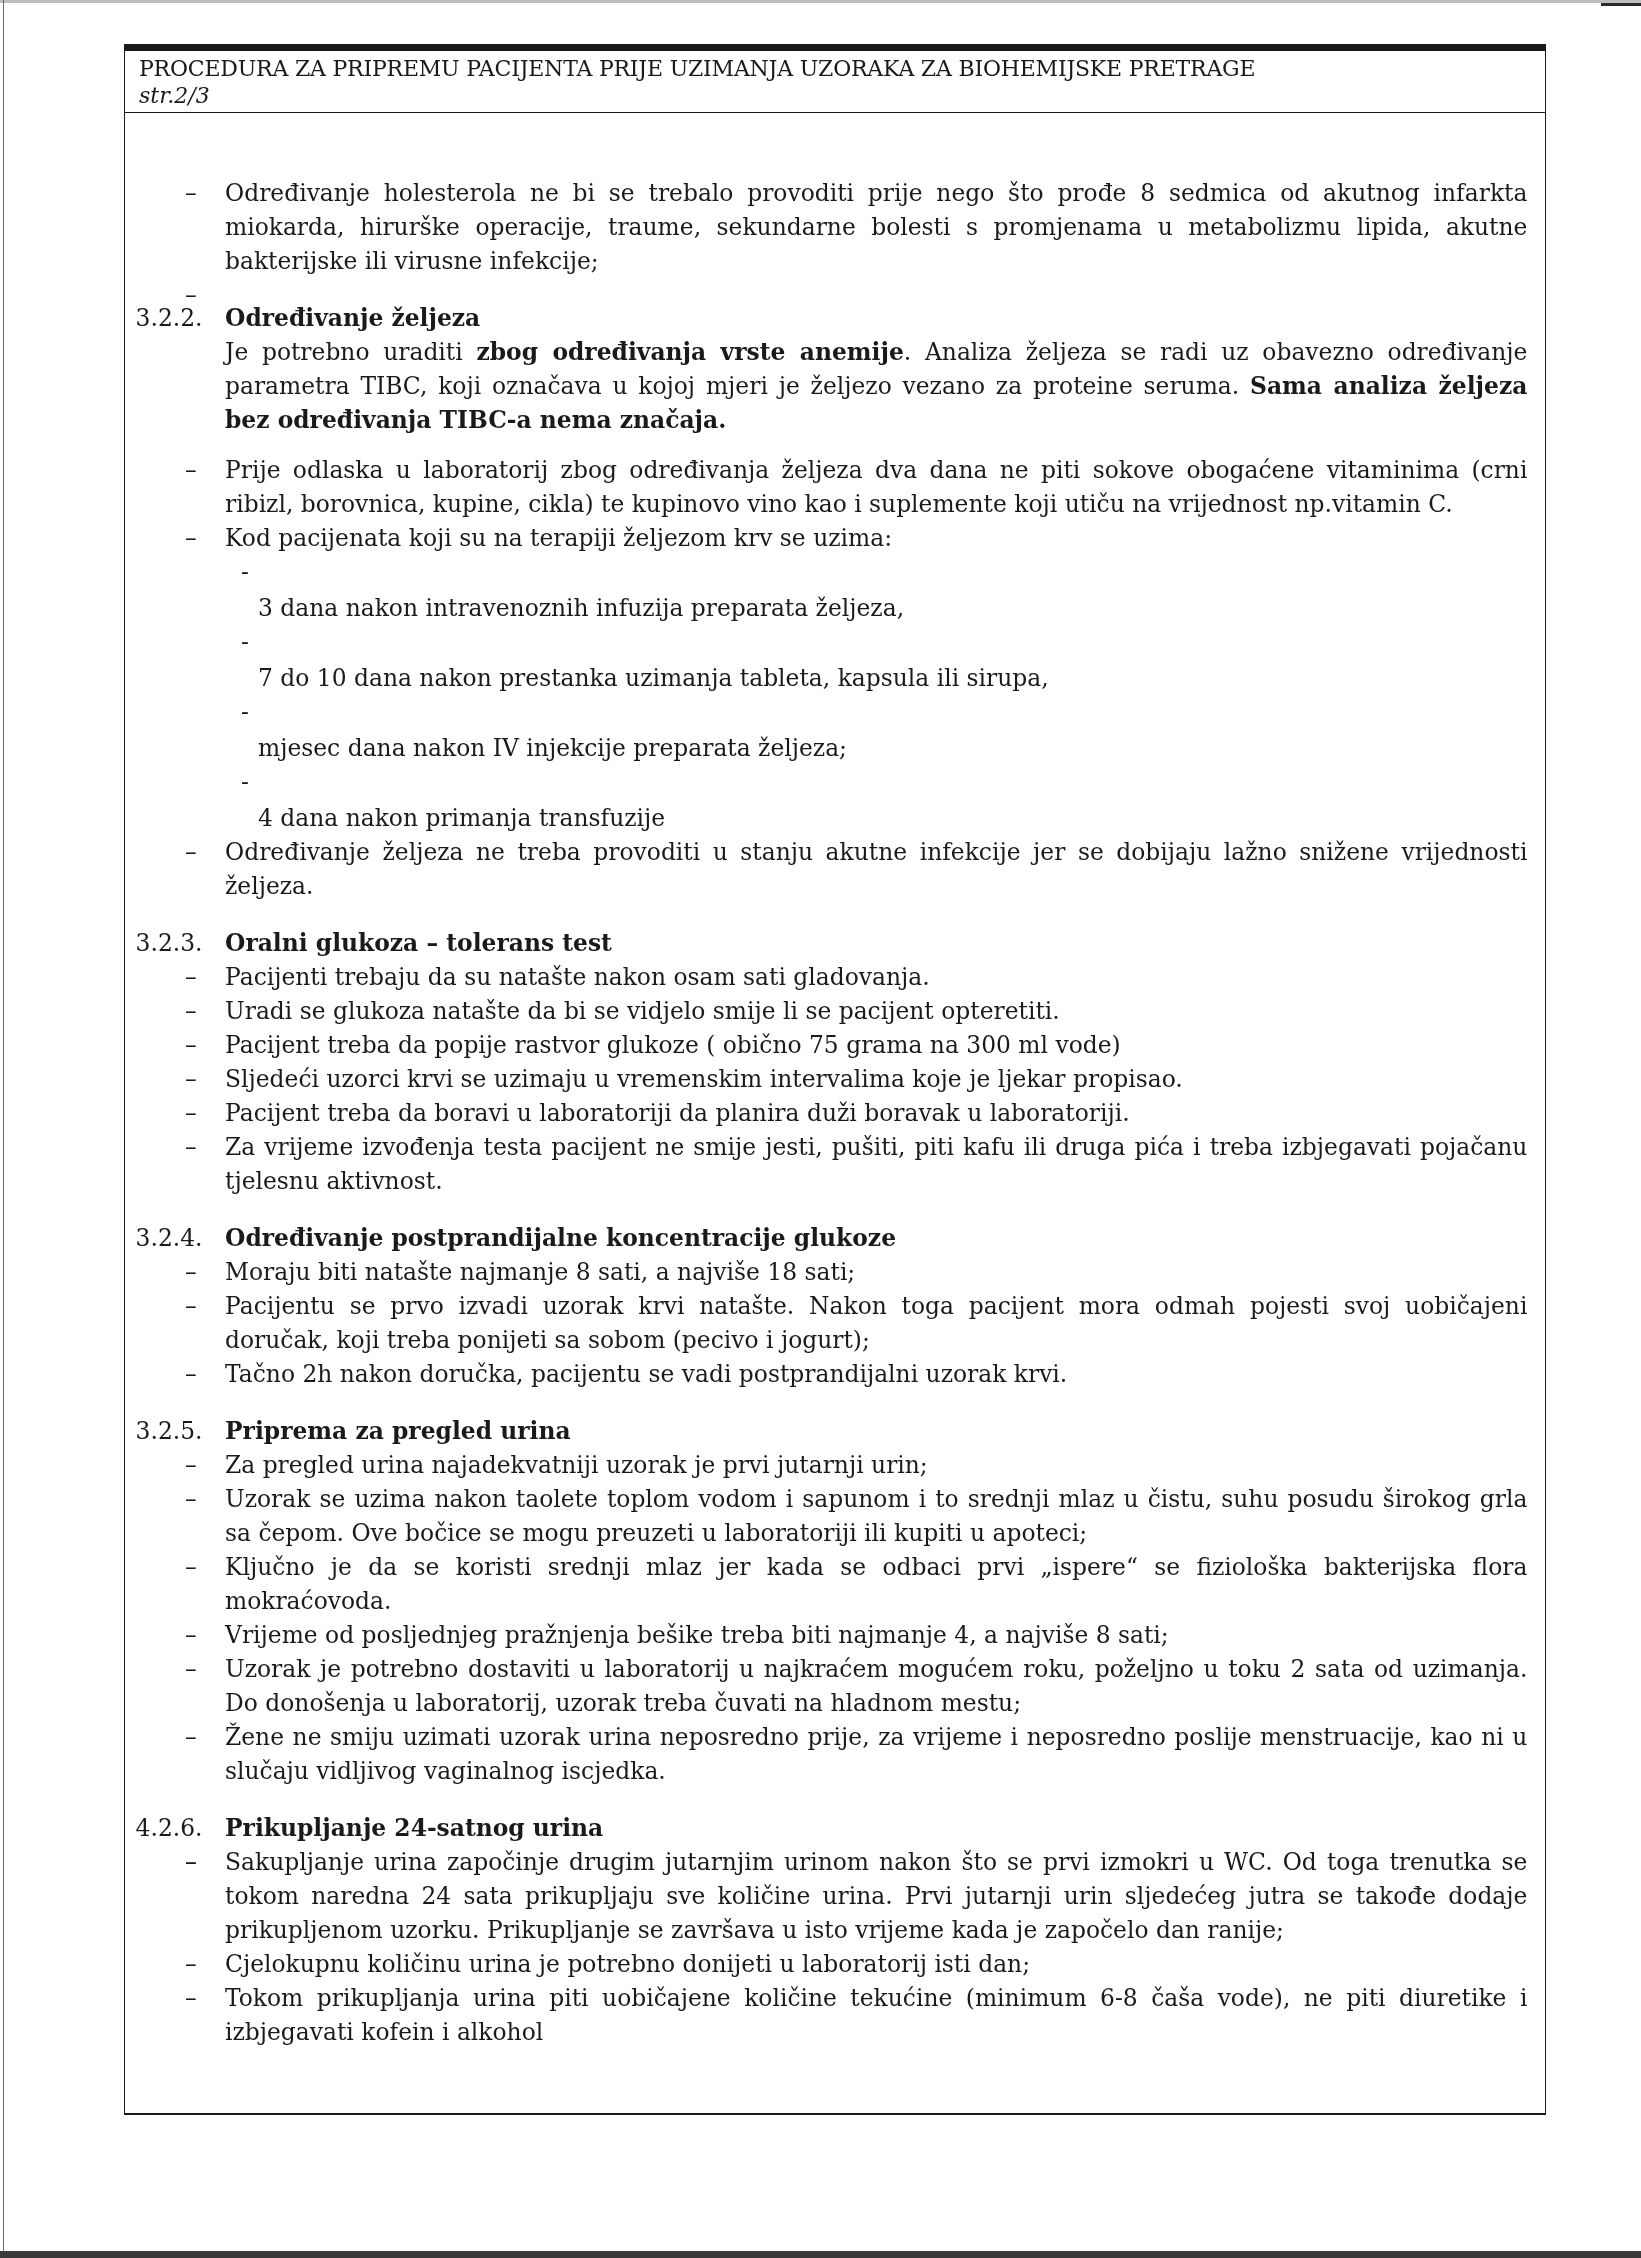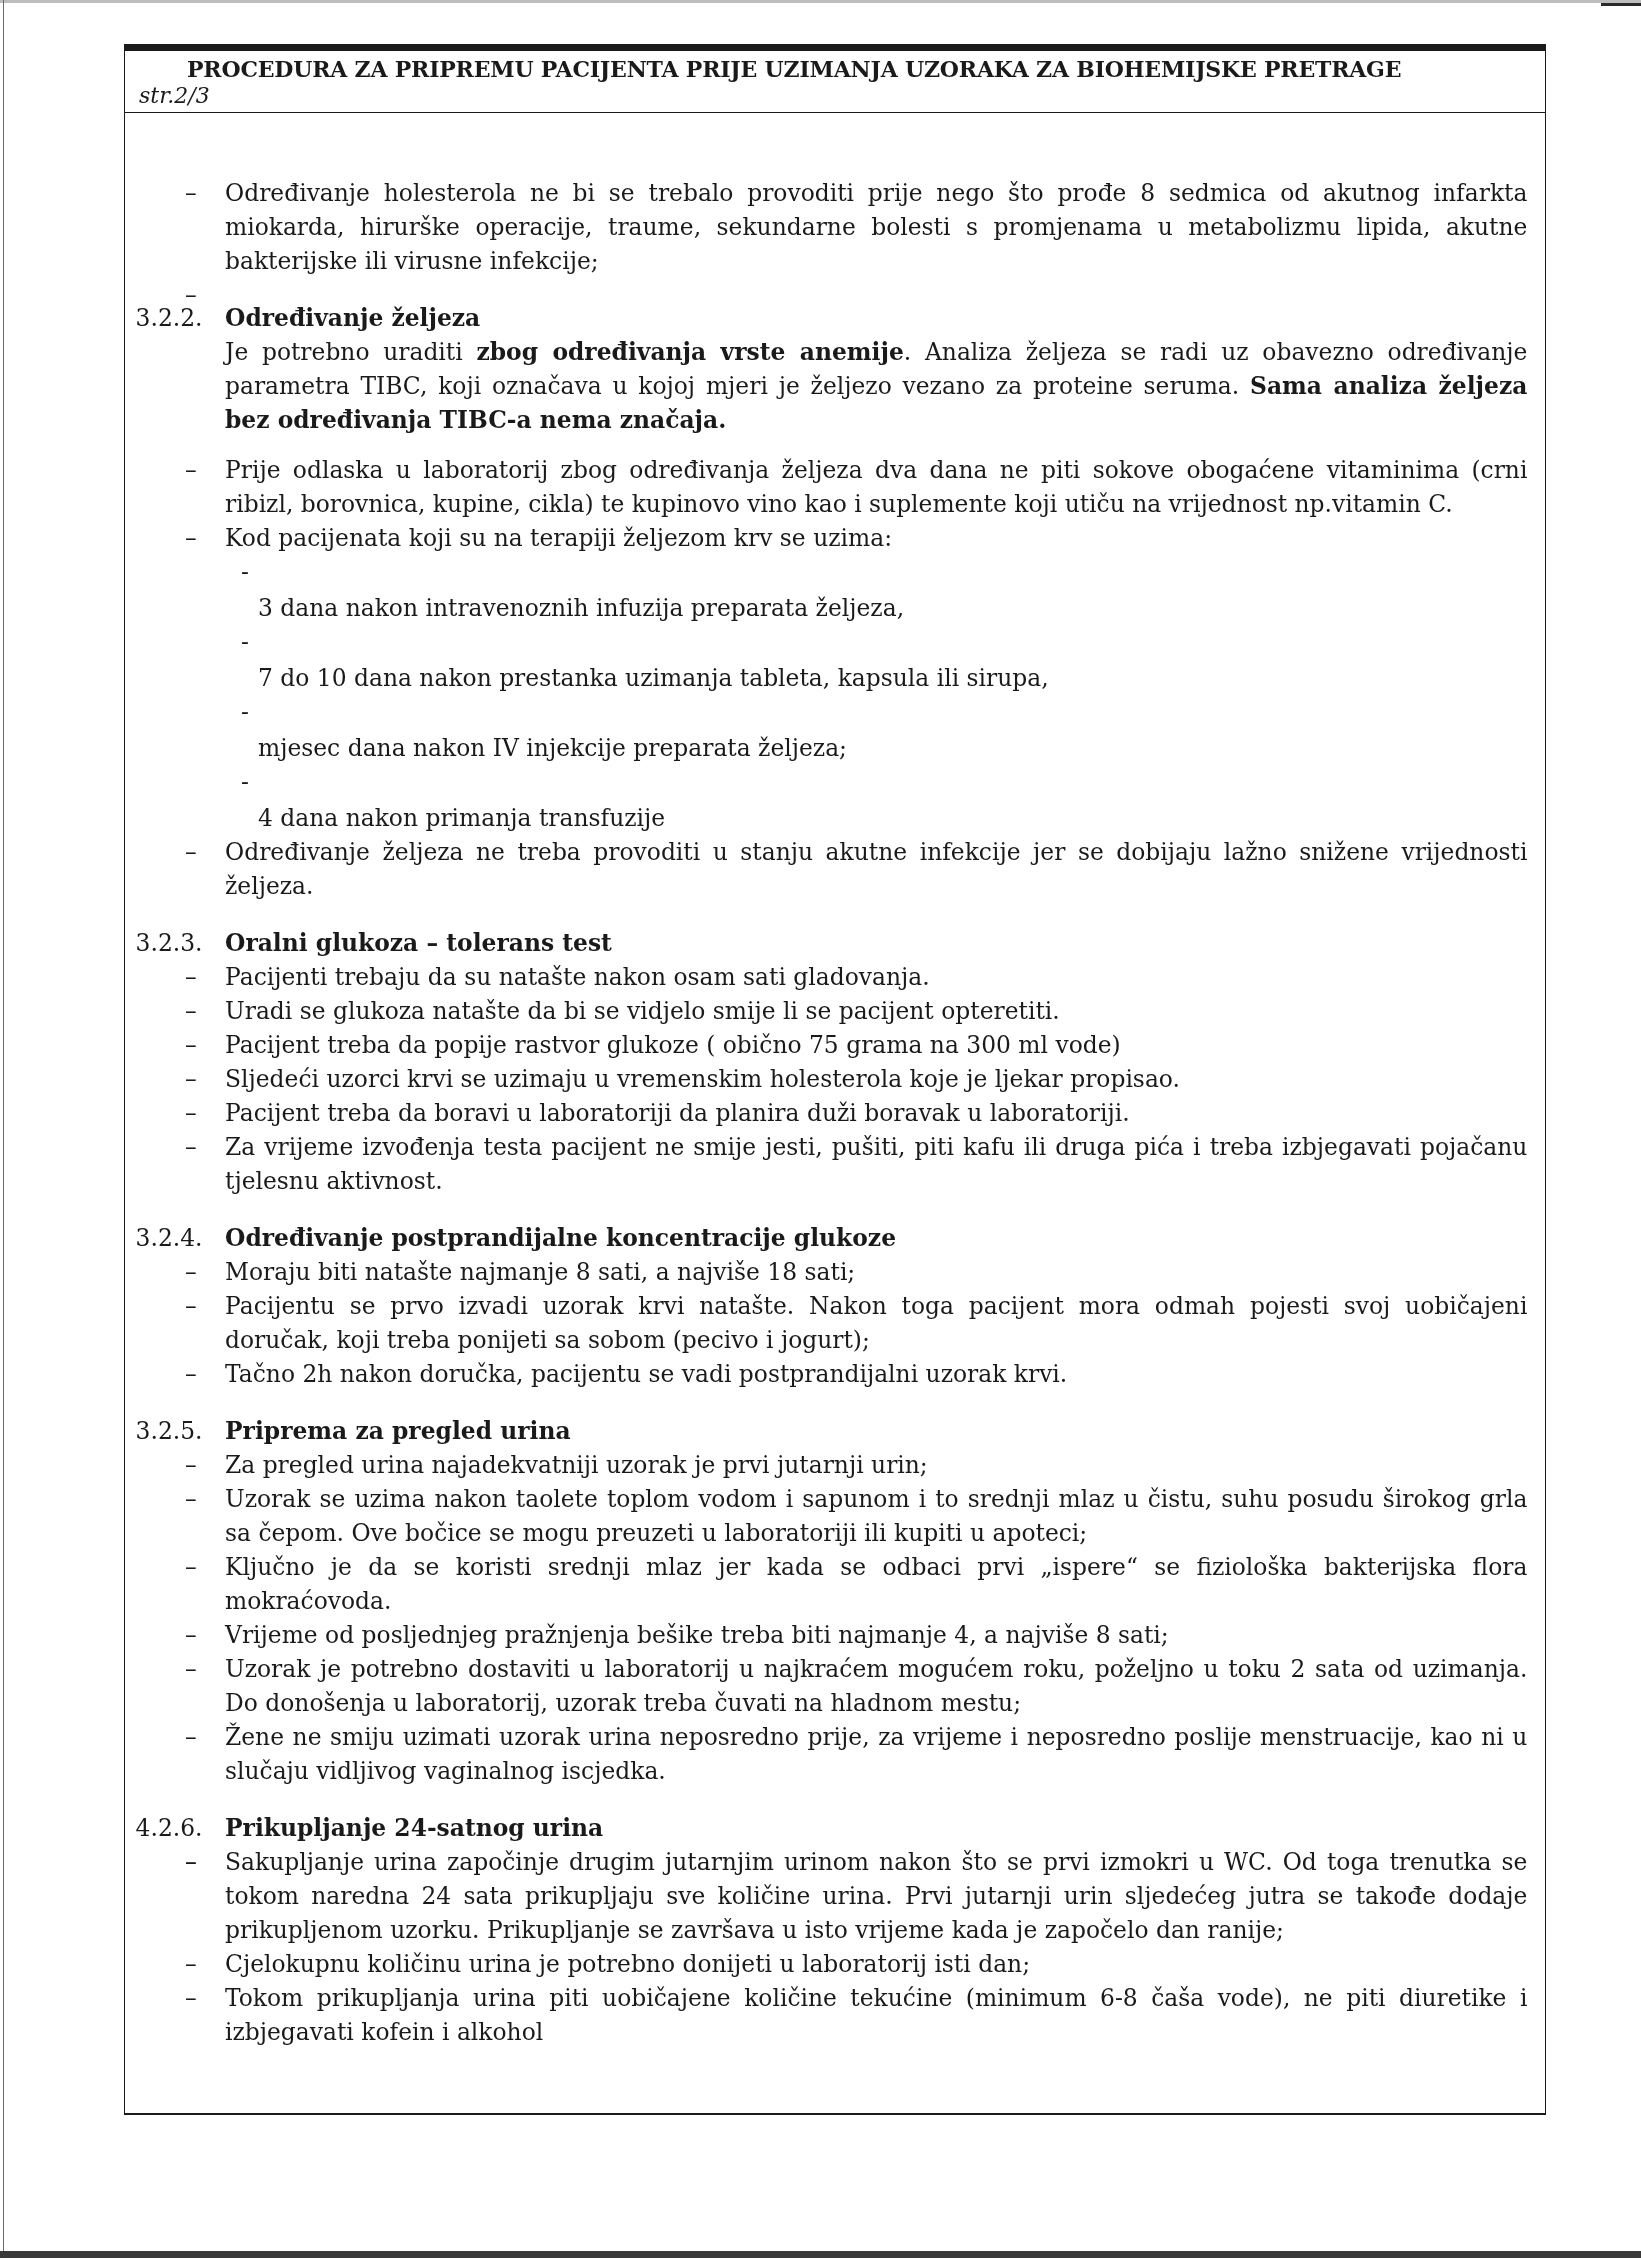--- a/index.html
+++ b/index.html
@@ -17,21 +17,21 @@
   .frame {
     position: absolute; left: 124px; top: 44px; width: 1422px; height: 2071px;
     border-left: 1.8px solid #1a1a1a; border-right: 1.8px solid #1a1a1a; border-bottom: 2.6px solid #1a1a1a;
     box-sizing: border-box;
   }
   .frame-topbar { position: absolute; left: 0; top: 0; width: 100%; height: 7px; background: #1a1a1a; }
   .header {
     position: absolute; left: 0; top: 7px; width: 100%; height: 62px;
     border-bottom: 1.8px solid #1a1a1a; box-sizing: border-box; padding: 5.3px 14px 0 14px;
   }
-  .header-title { font-weight: bold; font-size: 22px; line-height: 26.5px; letter-spacing: -0.2px; white-space: nowrap; margin-left: 48px; }
+  .header-title { font-weight: normal; font-size: 22px; line-height: 26.5px; letter-spacing: -0.2px; white-space: nowrap; }
   .header-page { font-weight: normal; font-style: italic; font-size: 22px; line-height: 26.5px; }
 
   .content { position: absolute; left: 0; top: 132px; width: 100%; padding: 0 17.6px 0 0; box-sizing: border-box; font-size: 23.4px; line-height: 34px; }
   .bullet { position: relative; padding-left: 100px; text-align: justify; }
   .bullet .dash { position: absolute; left: 60px; top: 0; }
   .subbullet { position: relative; padding-left: 100px; }
   .subbullet .dot { position: absolute; left: 116px; top: 0; }
   .subbullet .subtext { padding-left: 33px; display: inline-block; margin-top: 36px; }
   .section-head { position: relative; padding-left: 100px; margin-top: 23px; }
   .section-head .num { position: absolute; left: 10.6px; top: 0; }
@@ -75,21 +75,21 @@
     <div class="bullet"><span class="dash">–</span><span>Određivanje željeza ne treba provoditi u stanju akutne infekcije jer se dobijaju lažno snižene vrijednosti željeza.</span></div>
 
     <div class="section-head">
       <span class="num">3.2.3.</span>
       <span class="title">Oralni glukoza – tolerans test</span>
     </div>
     <div>
         <div class="bullet"><span class="dash">–</span><span>Pacijenti trebaju da su natašte nakon osam sati gladovanja.</span></div>
         <div class="bullet"><span class="dash">–</span><span>Uradi se glukoza natašte da bi se vidjelo smije li se pacijent opteretiti.</span></div>
         <div class="bullet"><span class="dash">–</span><span>Pacijent treba da popije rastvor glukoze ( obično 75 grama na 300 ml vode)</span></div>
-        <div class="bullet"><span class="dash">–</span><span>Sljedeći uzorci krvi se uzimaju u vremenskim holesterola koje je ljekar propisao.</span></div>
+        <div class="bullet"><span class="dash">–</span><span>Sljedeći uzorci krvi se uzimaju u vremenskim intervalima koje je ljekar propisao.</span></div>
         <div class="bullet"><span class="dash">–</span><span>Pacijent treba da boravi u laboratoriji da planira duži boravak u laboratoriji.</span></div>
         <div class="bullet"><span class="dash">–</span><span>Za vrijeme izvođenja testa pacijent ne smije jesti, pušiti, piti kafu ili druga pića i treba izbjegavati pojačanu tjelesnu aktivnost.</span></div>
       </div>
 
     <div class="section-head">
       <span class="num">3.2.4.</span>
       <span class="title">Određivanje postprandijalne koncentracije glukoze</span>
     </div>
     <div>
         <div class="bullet"><span class="dash">–</span><span>Moraju biti natašte najmanje 8 sati, a najviše 18 sati;</span></div>

